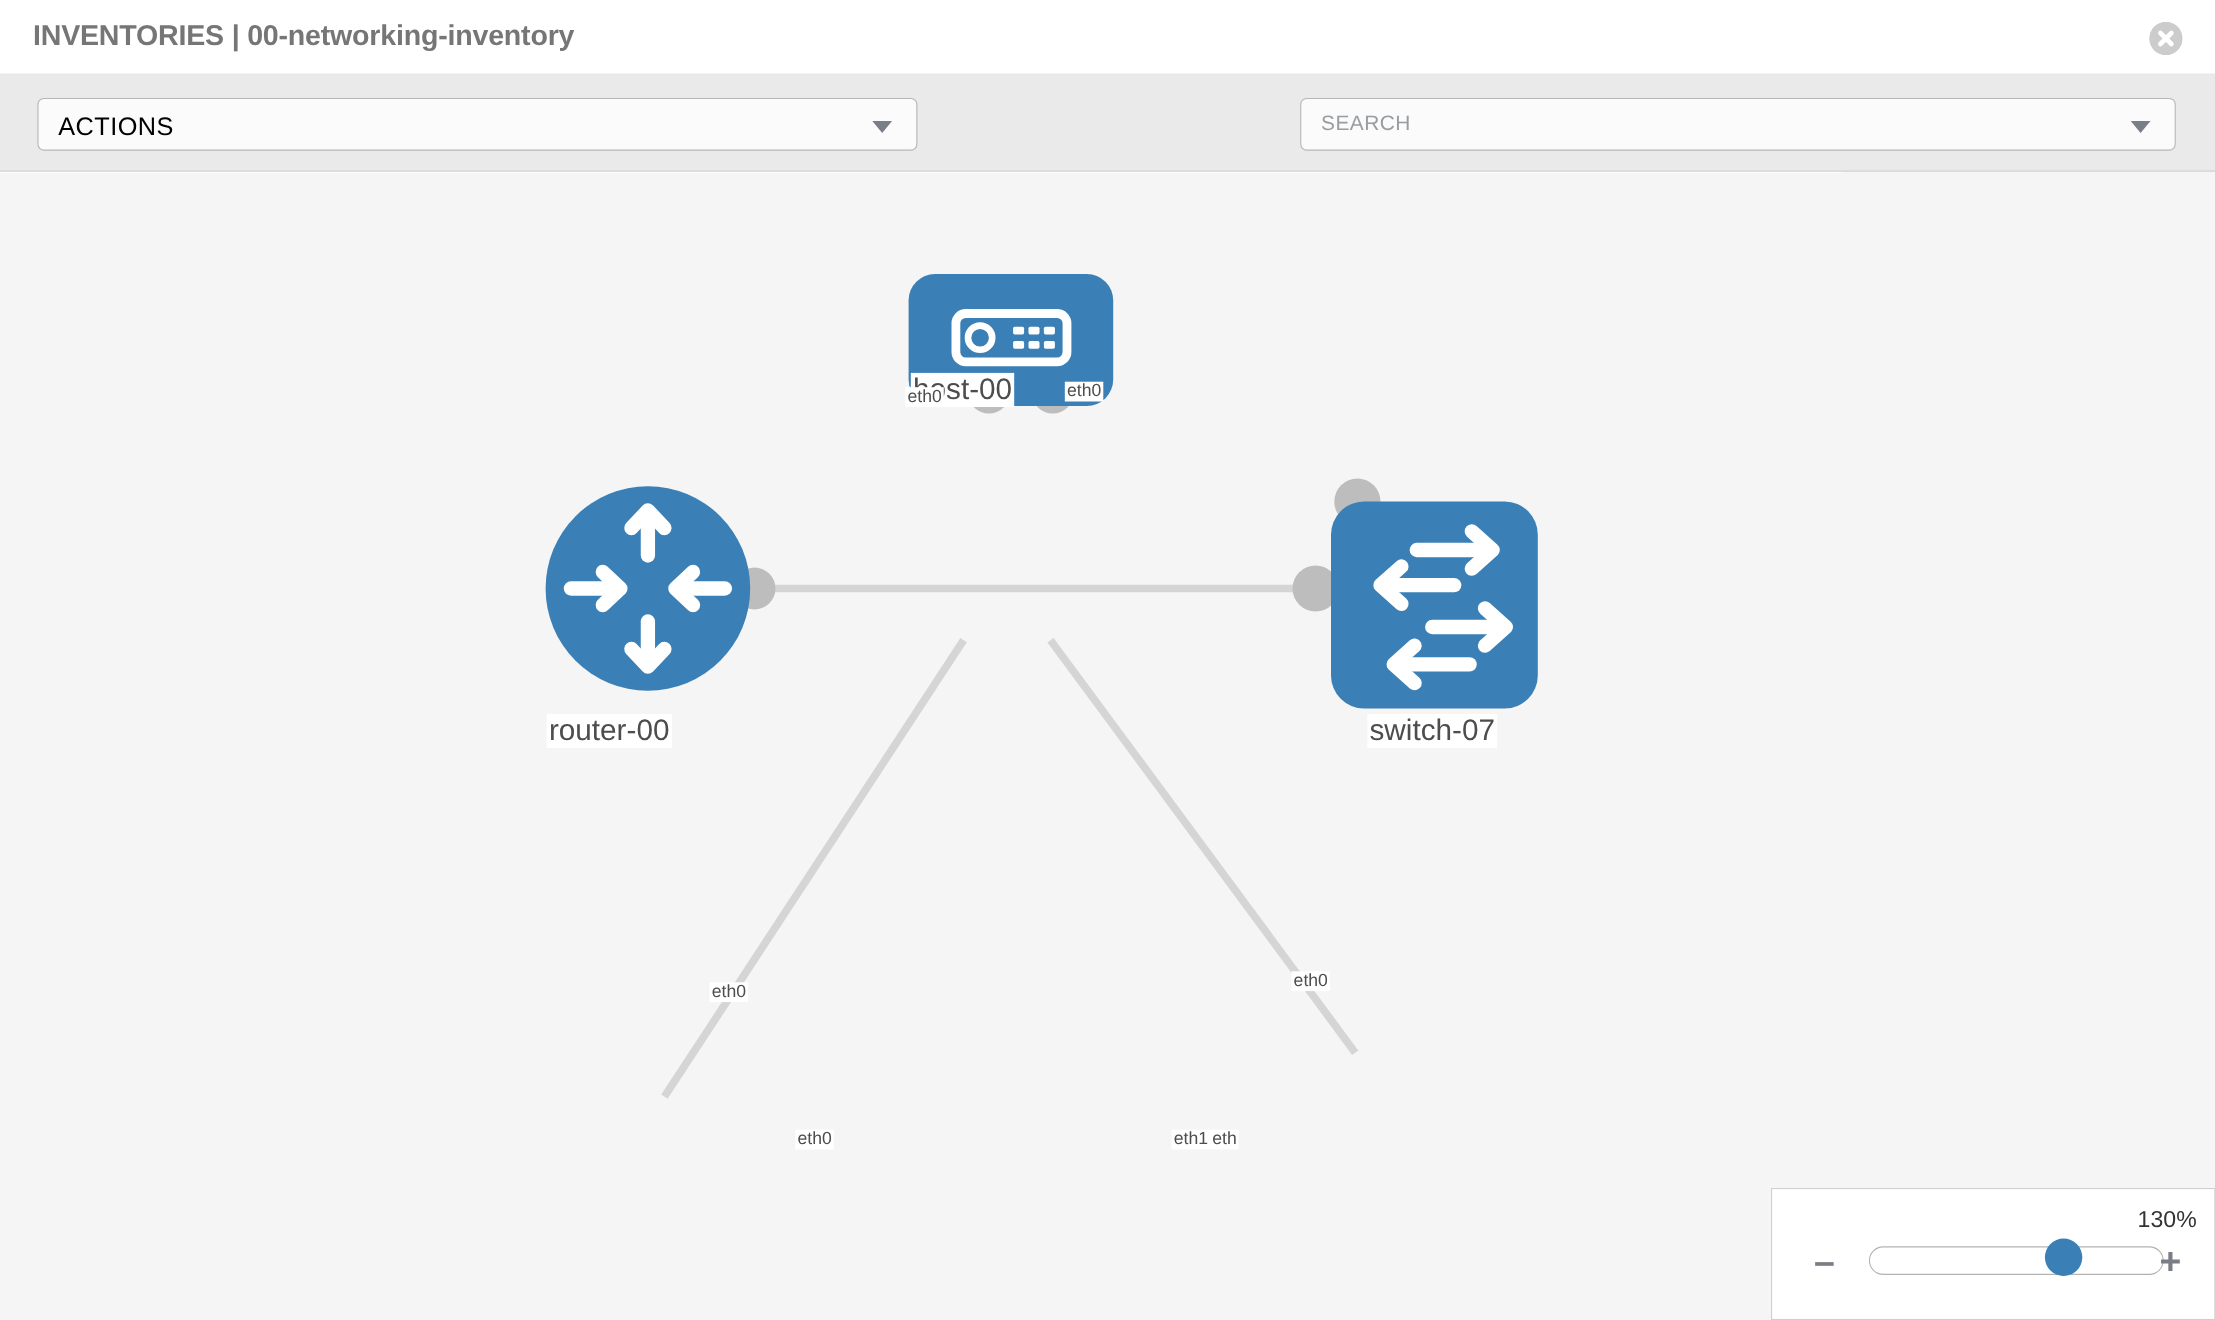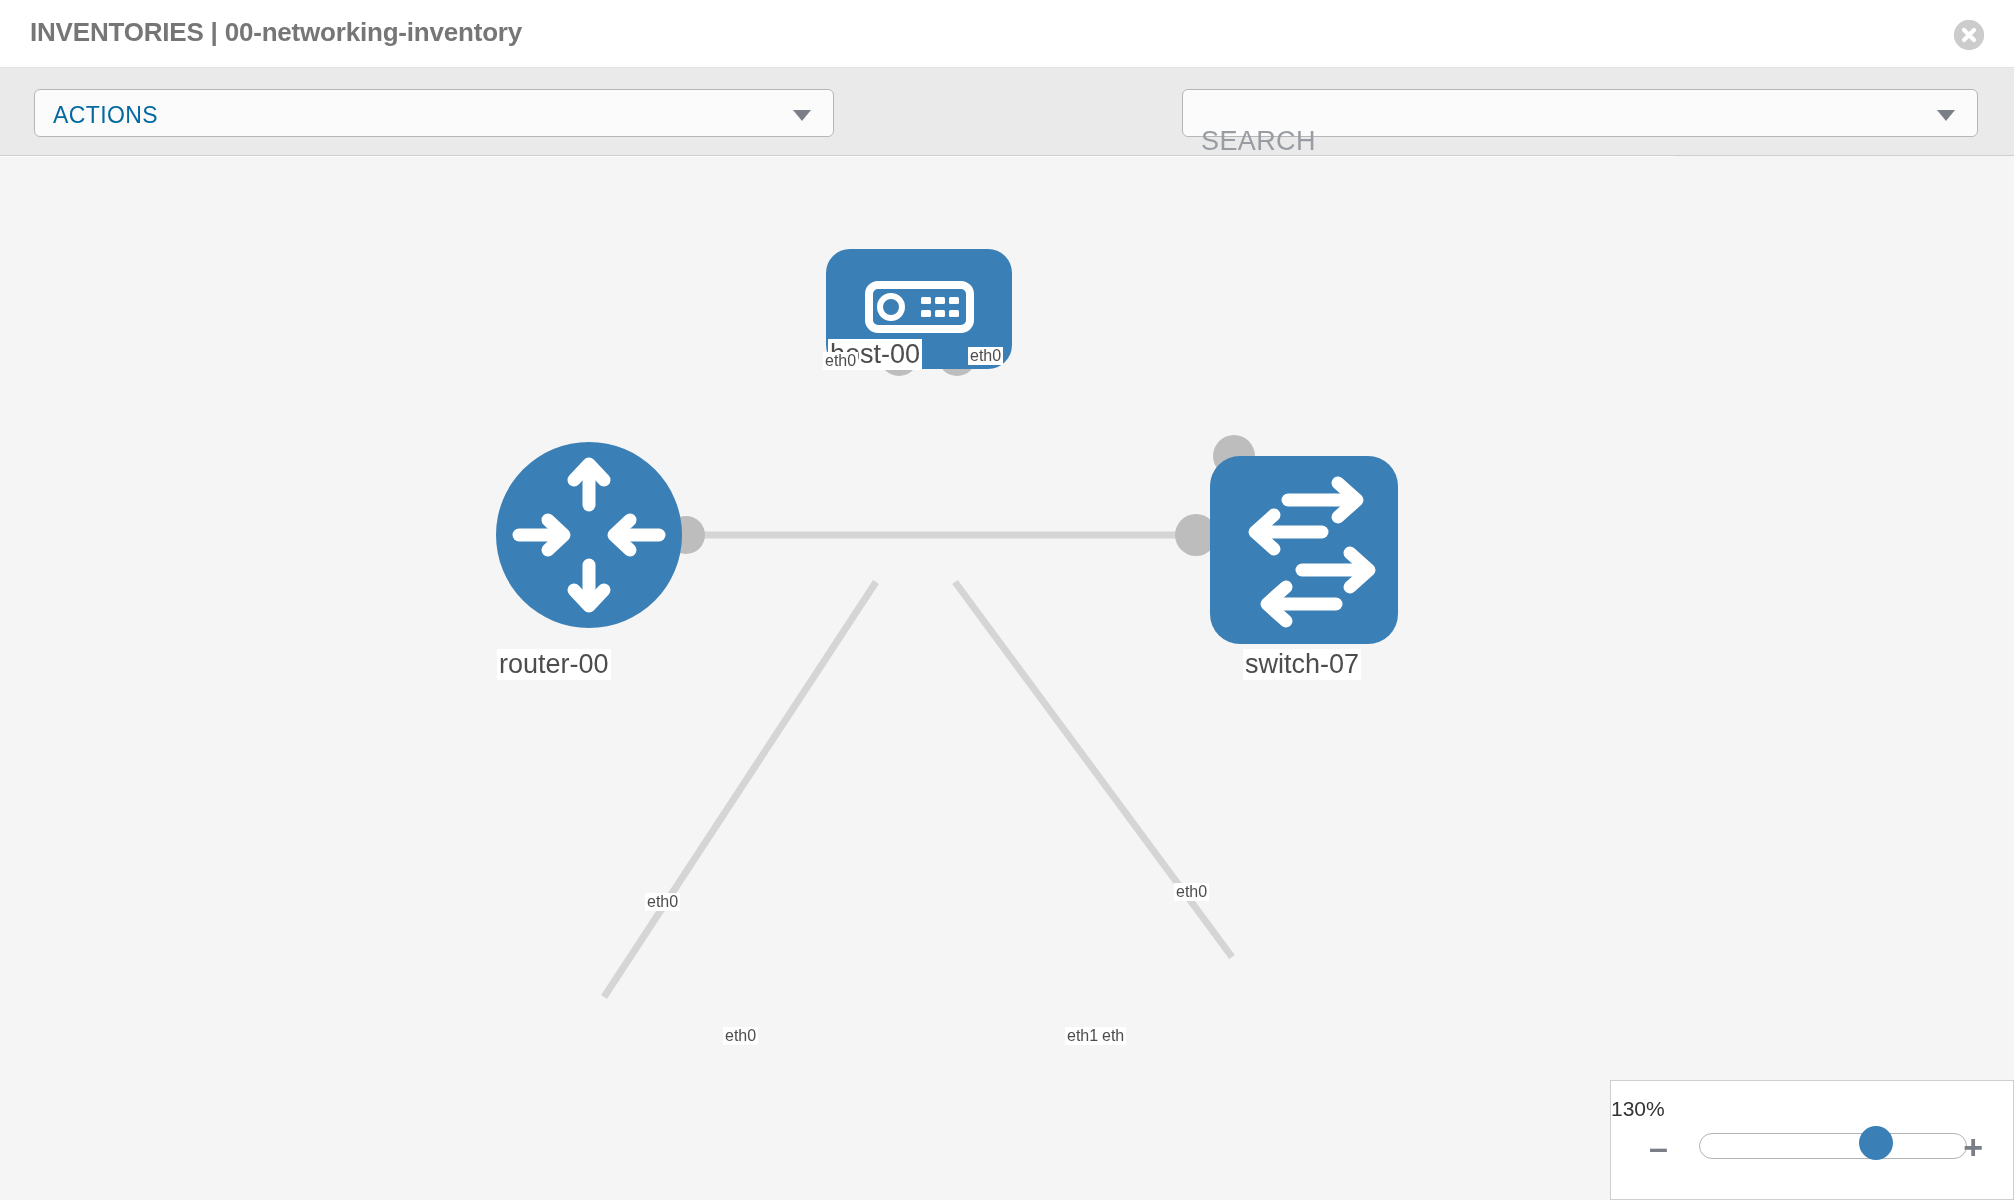--- a/index.html
+++ b/index.html
@@ -35,21 +35,21 @@
     background: #eaeaea; border-bottom: 1px solid #cfcfcf;
   }
   .actions-select {
     position: absolute; left: 34px; top: 21px;
     width: 800px; height: 48px;
     background: #fbfbfb; border: 1px solid #b6b6b6; border-radius: 6px;
     cursor: pointer;
   }
   .actions-select .label {
     position: absolute; left: 18px; top: 12px;
-    font-size: 23px; color: #0369a1; letter-spacing: 0.4px;
+    font-size: 23px; color: #000000; letter-spacing: 0.4px;
   }
   .caret {
     position: absolute; right: 22px; top: 20px;
     width: 0; height: 0;
     border-left: 9px solid transparent;
     border-right: 9px solid transparent;
     border-top: 11px solid #7a7f87;
   }
   .tool-icon {
     position: absolute; top: 92px;
@@ -59,21 +59,21 @@
   .tool-icon.key    { left: 1112px; }
 
   .search-box {
     position: absolute; left: 1182px; top: 21px;
     width: 796px; height: 48px;
     background: #fbfbfb; border: 1px solid #b6b6b6; border-radius: 6px;
     cursor: text;
   }
   .search-box .label {
     position: absolute; left: 18px; top: 12px;
-    font-size: 27px; color: #999da3; letter-spacing: 0.4px; margin-top: 24px;
+    font-size: 19px; color: #999da3; letter-spacing: 0.4px;
   }
 
   
   .canvas {
     position: absolute; left: 0; top: 157px;
     width: 2014px; height: 1043px;
     background: #f5f5f5; overflow: hidden;
   }
   .canvas svg { position: absolute; left: 0; top: 0; }
 
@@ -90,21 +90,21 @@
   }
 
   
   .zoom-panel {
     position: absolute; right: 0; bottom: 0;
     width: 404px; height: 120px;
     background: #ffffff; border: 1px solid #cfcfcf;
   }
   .zoom-value {
     position: absolute; left: 0; right: 16px; top: 16px;
-    text-align: left; font-size: 21px; color: #333333;
+    text-align: right; font-size: 21px; color: #333333;
   }
   .zoom-minus, .zoom-plus {
     position: absolute; top: 52px; cursor: pointer;
     color: #7a7f87; font-size: 34px; line-height: 28px; font-weight: bold;
     user-select: none;
   }
   .zoom-minus { left: 38px; }
   .zoom-plus  { right: 30px; }
   .zoom-track {
     position: absolute; left: 88px; top: 52px;

